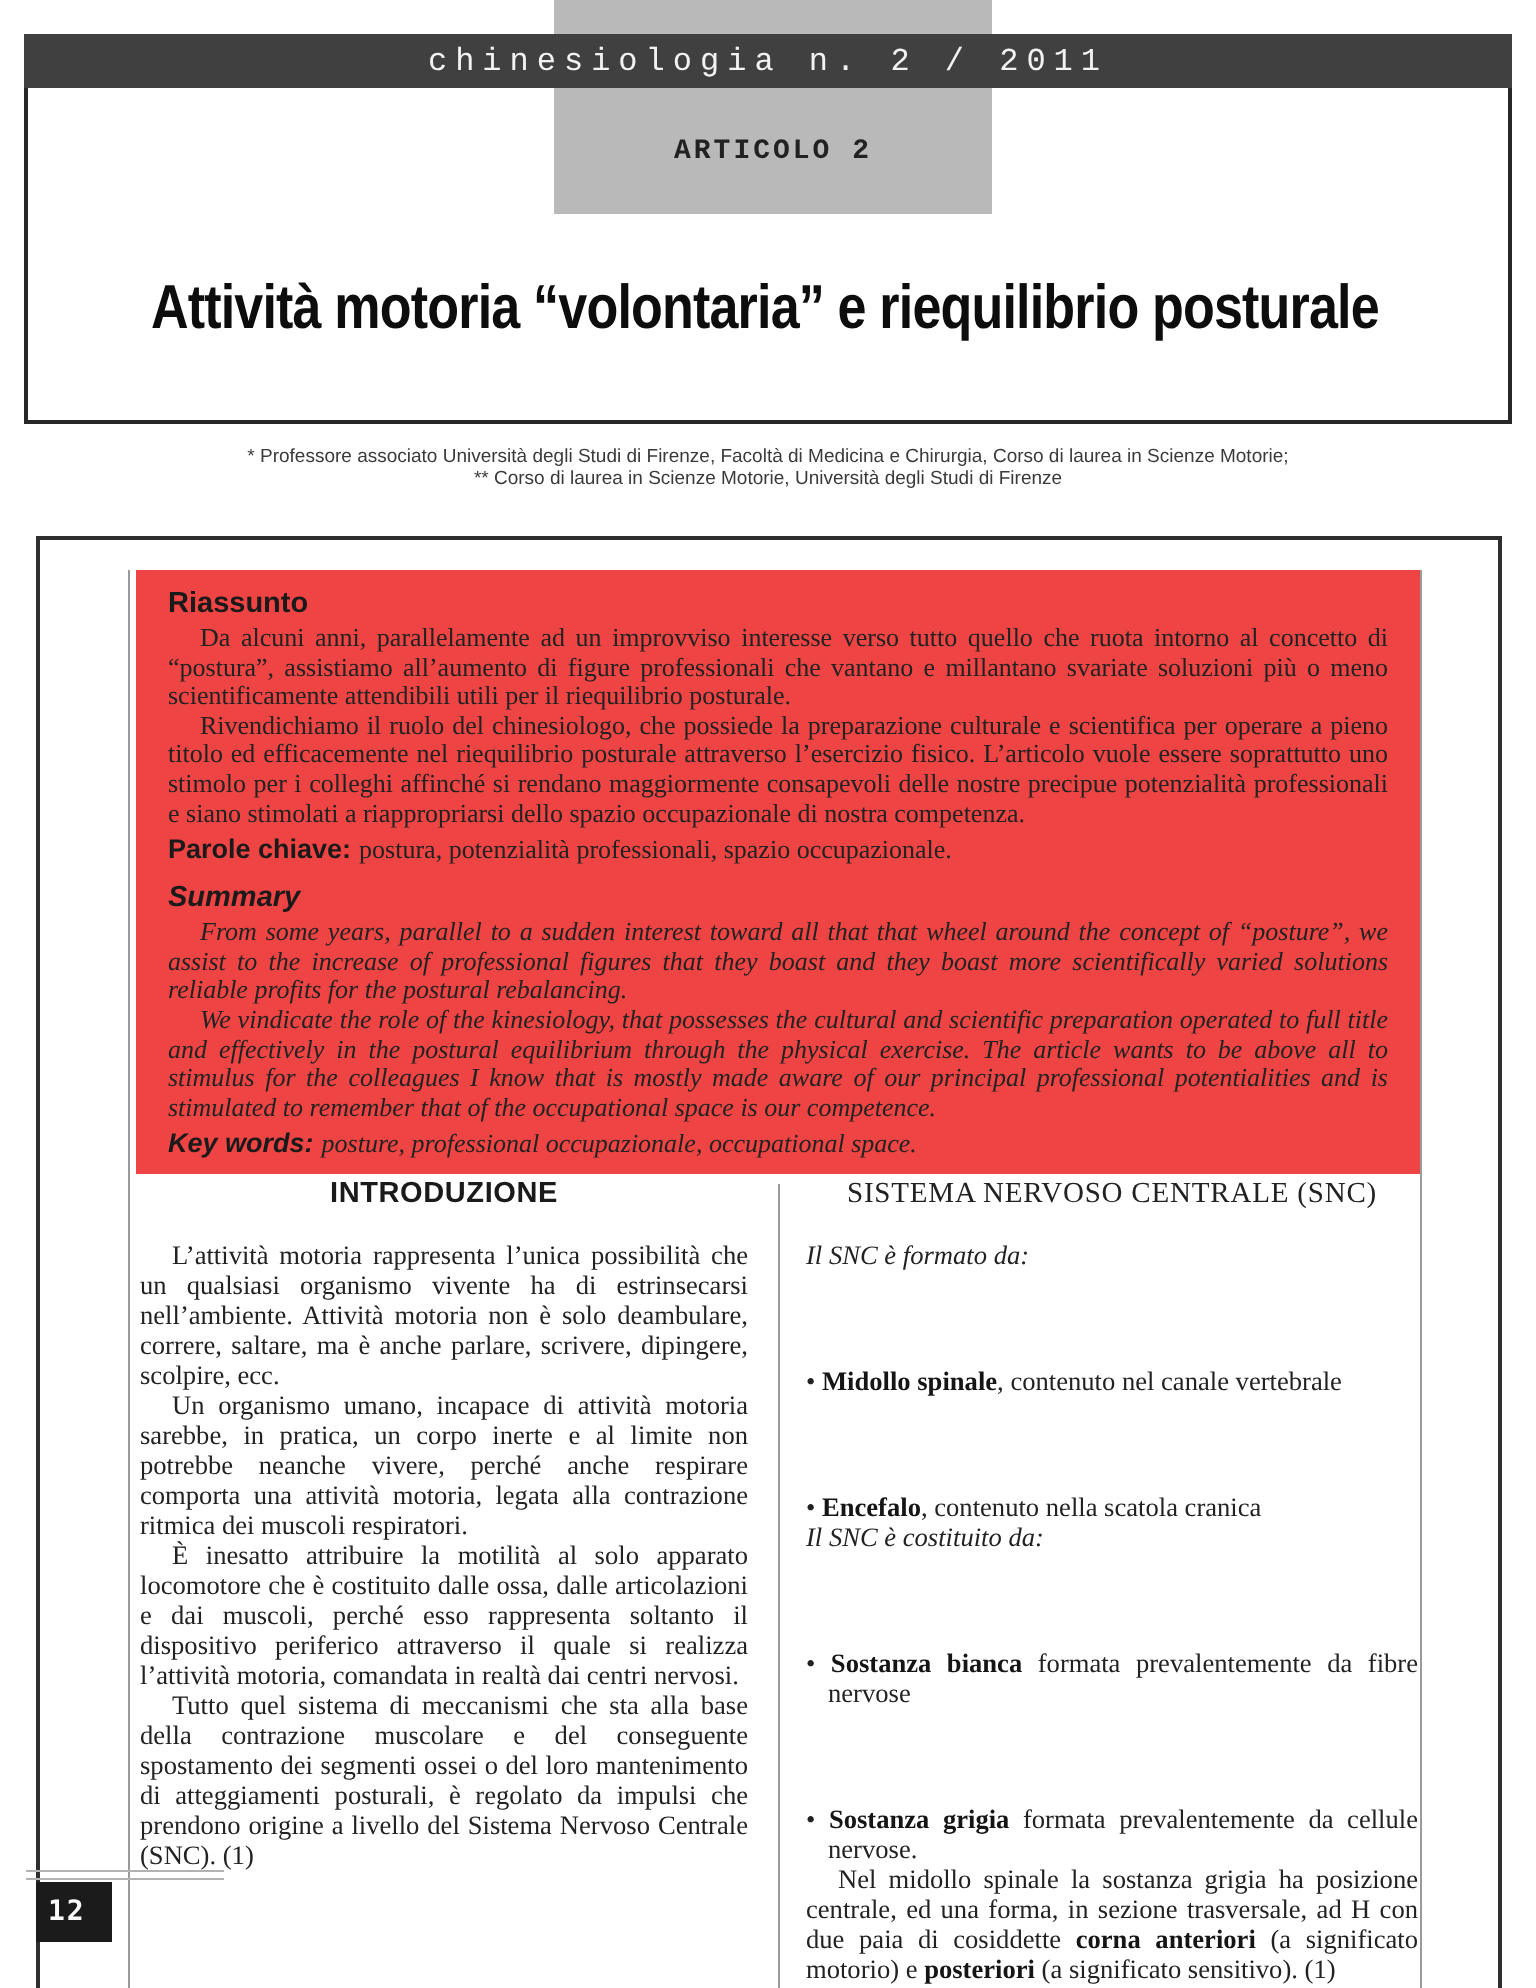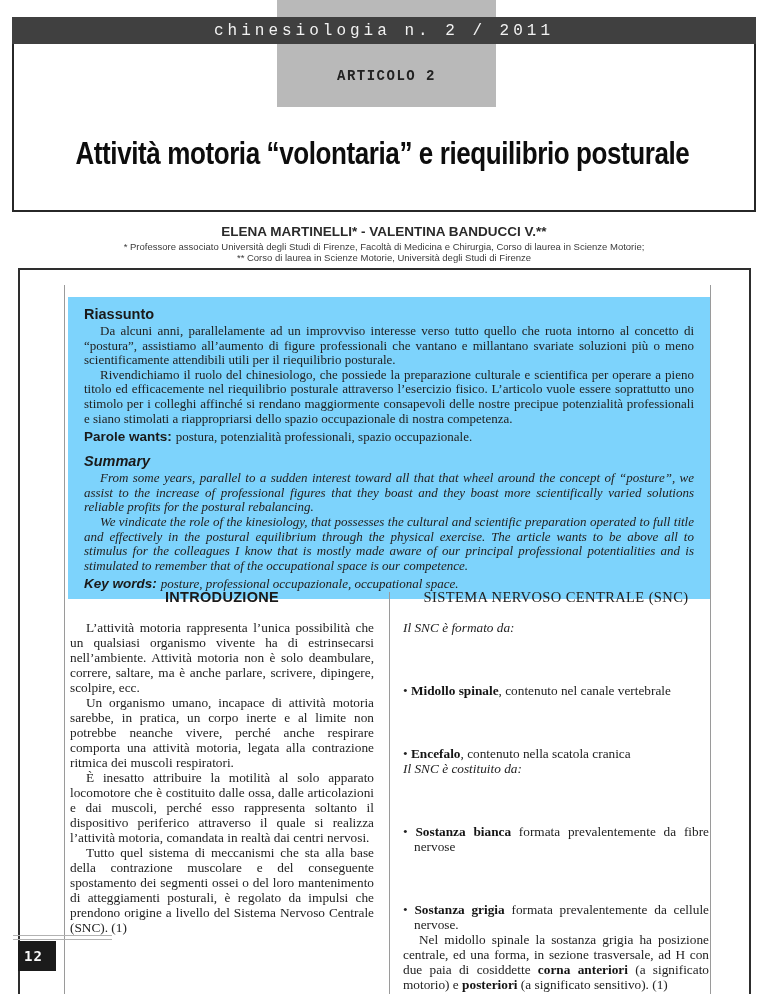--- a/index.html
+++ b/index.html
@@ -23,21 +23,21 @@
     color:#0d0d0d;white-space:nowrap;}
   .authors{position:absolute;left:0;top:224px;width:768px;text-align:center;z-index:1;
     font-family:"Liberation Sans", sans-serif;}
   .authors .names{font-weight:bold;font-size:13.5px;color:#2a2a2a;margin-bottom:3px;}
   .authors .affil{font-size:9.5px;line-height:10.5px;color:#3a3a3a;}
   .content-box{position:absolute;left:18px;top:268px;width:729px;height:726px;
     border:2px solid #2e2e2e;border-bottom:none;background:#fff;}
   .rule-v{position:absolute;top:15px;bottom:0;width:1px;background:#9a9a9a;}
   .rule-left{left:44px;}
   .rule-right{left:690px;}
-  .abstract{position:absolute;left:48px;top:27px;width:610px;min-height:260px;background:#7dd3fc;
+  .abstract{position:absolute;left:48px;top:15px;width:610px;min-height:260px;background:#ef4444;
     padding:9px 16px 8px 16px;z-index:2;}
   .abstract p{margin:0;font-size:13px;line-height:14.6px;text-align:justify;text-indent:16px;color:#222;}
   .abstract .lbl{font-family:"Liberation Sans", sans-serif;font-weight:bold;font-size:14.5px;
     color:#1a1a1a;margin:0 0 2px 0;}
   .abstract .lbl.it{font-style:italic;}
   .abstract .ital p, .abstract .ital .kwv{font-style:italic;}
   .kwline{margin-top:3px;font-size:13px;line-height:15px;}
   .kwline .kwl{font-family:"Liberation Sans", sans-serif;font-weight:bold;font-size:13.5px;color:#1a1a1a;}
   .kwline .kwv{margin-left:4px;color:#222;}
   .gap{height:9px;}
@@ -73,35 +73,34 @@
   <span>chinesiologia n. 2 / 2011</span>
 </div>
 
 <div class="articolo">ARTICOLO 2</div>
 
 <h1 class="main-title">
   <span>Attività motoria “volontaria” e riequilibrio posturale</span>
 </h1>
 
 <div class="authors">
-  <div class="names">ELENA MARTINELLI* - VALENTINA BANDUCCI V.**</div>
   <div class="affil">* Professore associato Università degli Studi di Firenze, Facoltà di Medicina e Chirurgia, Corso di laurea in Scienze Motorie;</div>
   <div class="affil">** Corso di laurea in Scienze Motorie, Università degli Studi di Firenze</div>
 </div>
 
 <div class="content-box">
   <div class="rule-v rule-left"></div>
   <div class="rule-v rule-right"></div>
 
   <div class="abstract">
     <div class="lbl">Riassunto</div>
     <p>Da alcuni anni, parallelamente ad un improvviso interesse verso tutto quello che ruota intorno al concetto di “postura”, assistiamo all’aumento di figure professionali che vantano e millantano svariate soluzioni più o meno scientificamente attendibili utili per il riequilibrio posturale.</p>
     <p>Rivendichiamo il ruolo del chinesiologo, che possiede la preparazione culturale e scientifica per operare a pieno titolo ed efficacemente nel riequilibrio posturale attraverso l’esercizio fisico. L’articolo vuole essere soprattutto uno stimolo per i colleghi affinché si rendano maggiormente consapevoli delle nostre precipue potenzialità professionali e siano stimolati a riappropriarsi dello spazio occupazionale di nostra competenza.</p>
     <div class="kwline">
-      <span class="kwl">Parole wants:</span><span class="kwv">postura, potenzialità professionali, spazio occupazionale.</span>
+      <span class="kwl">Parole chiave:</span><span class="kwv">postura, potenzialità professionali, spazio occupazionale.</span>
     </div>
     <div class="gap"></div>
     <div class="ital">
       <div class="lbl it">Summary</div>
       <p>From some years, parallel to a sudden interest toward all that that wheel around the concept of “posture”, we assist to the increase of professional figures that they boast and they boast more scientifically varied solutions reliable profits for the postural rebalancing.</p>
       <p>We vindicate the role of the kinesiology, that possesses the cultural and scientific preparation operated to full title and effectively in the postural equilibrium through the physical exercise. The article wants to be above all to stimulus for the colleagues I know that is mostly made aware of our principal professional potentialities and is stimulated to remember that of the occupational space is our competence.</p>
       <div class="kwline">
         <span class="kwl it" style="font-style:italic">Key words:</span><span class="kwv">posture, professional occupazionale, occupational space.</span>
       </div>
     </div>

